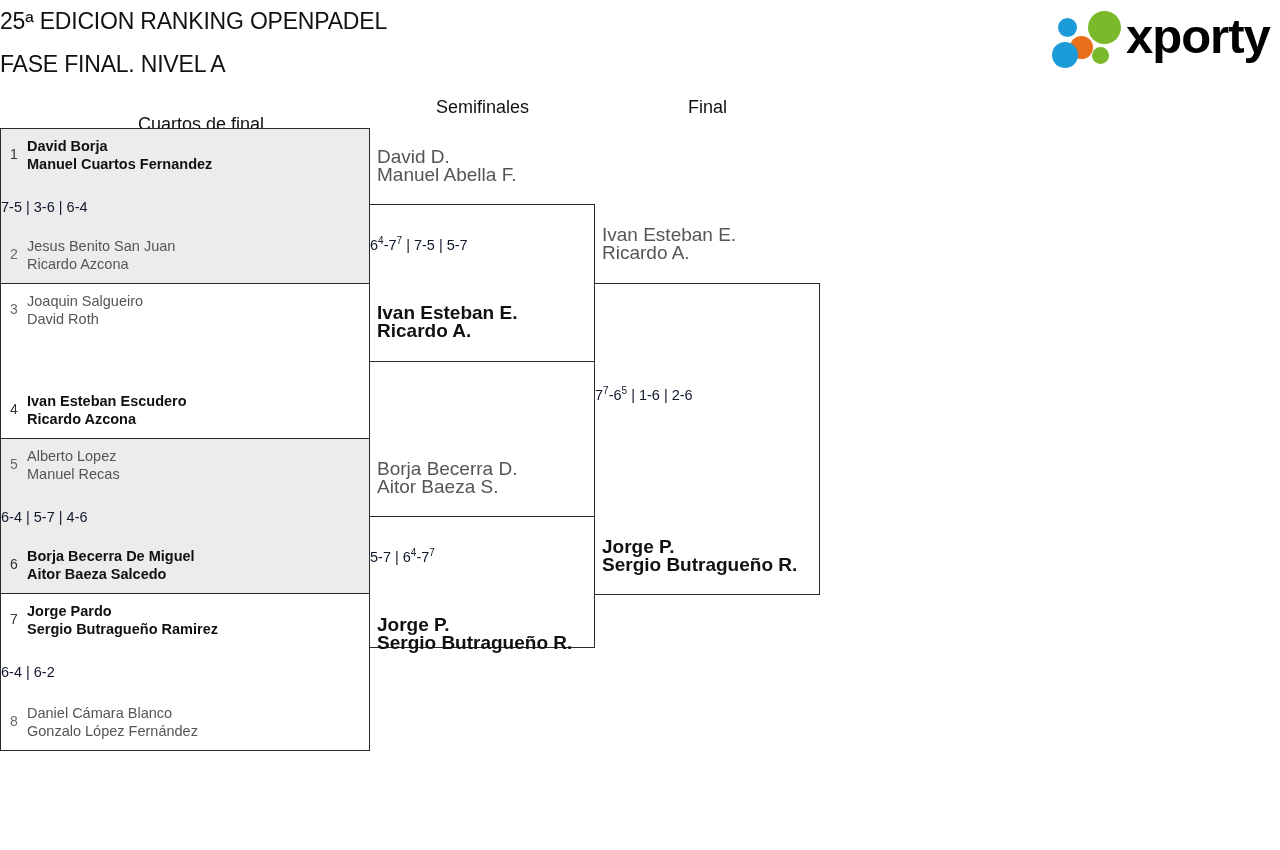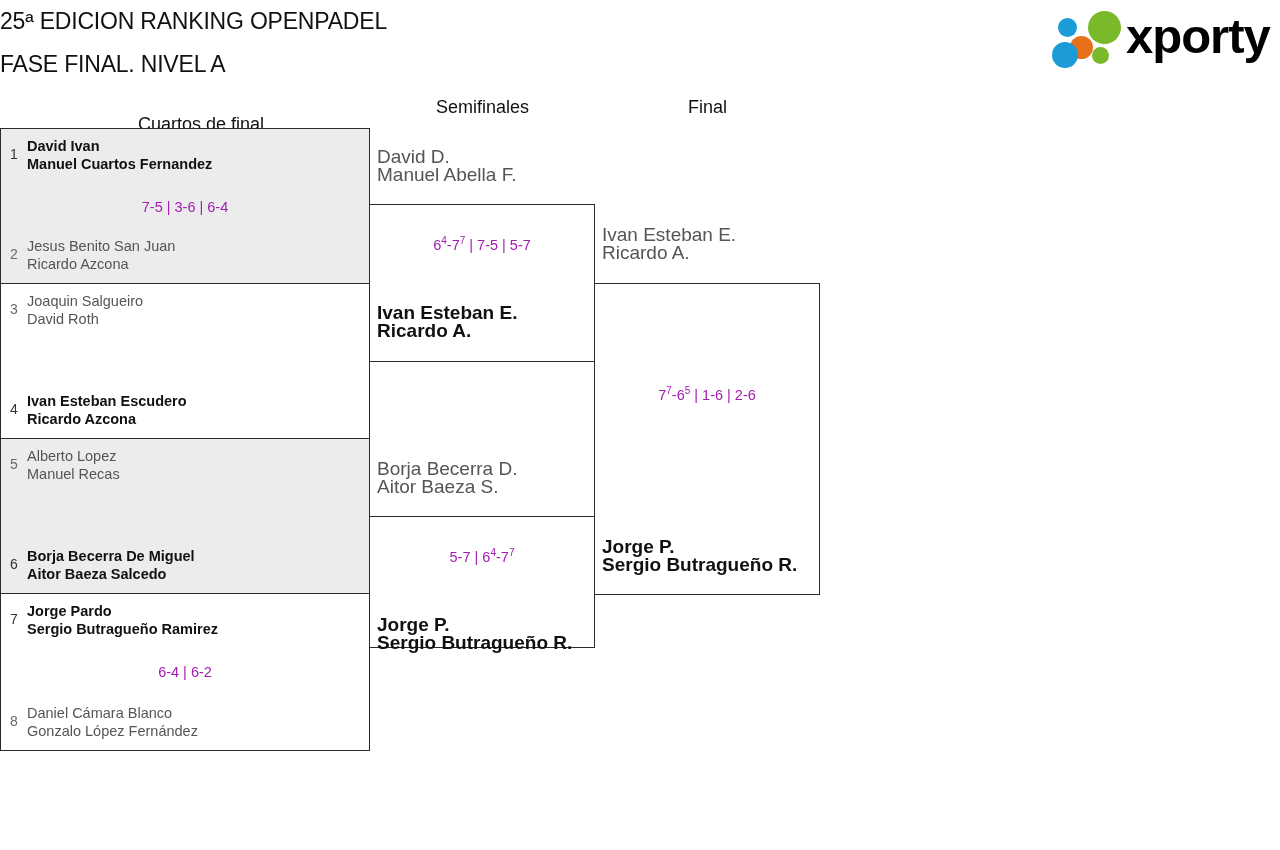--- a/index.html
+++ b/index.html
@@ -122,24 +122,24 @@
   .winner .seed    { color: #333333; }
 
   
   .team-top    { top: 8px; }
   .team-bottom { bottom: 10px; }
 
   .score {
     position: absolute;
     left: 0;
     right: 0;
-    text-align: center;
+    text-align: left;
     font-size: 14.5px;
     line-height: 18px;
-    color: #a21caf;
+    color: #0f172a;
   }
   .score sup {
     font-size: 10px;
     line-height: 0;
     vertical-align: super;
   }
 
   
   .score-qf { top: 69px; }
   .score-sf { top: 31px; }
@@ -182,21 +182,21 @@
 <div class="round-heading rh-qf">Cuartos de final</div>
 <div class="round-heading rh-sf">Semifinales</div>
 <div class="round-heading rh-f">Final</div>
 
 <div class="bracket">
 
   <div class="match m-qf1 shaded">
     <div class="team team-top winner">
       <span class="seed">1</span>
       <span class="players">
-        <span class="player">David Ivan</span><br>
+        <span class="player">David Borja</span><br>
         <span class="player">Manuel Cuartos Fernandez</span>
       </span>
     </div>
     <div class="score score-qf">7-5 | 3-6 | 6-4</div>
     <div class="team team-bottom loser">
       <span class="seed">2</span>
       <span class="players">
         <span class="player">Jesus Benito San Juan</span><br>
         <span class="player">Ricardo Azcona</span>
       </span>
@@ -221,20 +221,21 @@
   </div>
 
   <div class="match m-qf3 shaded">
     <div class="team team-top loser">
       <span class="seed">5</span>
       <span class="players">
         <span class="player">Alberto Lopez</span><br>
         <span class="player">Manuel Recas</span>
       </span>
     </div>
+    <div class="score score-qf">6-4 | 5-7 | 4-6</div>
     <div class="team team-bottom winner">
       <span class="seed">6</span>
       <span class="players">
         <span class="player">Borja Becerra De Miguel</span><br>
         <span class="player">Aitor Baeza Salcedo</span>
       </span>
     </div>
   </div>
 
   <div class="match m-qf4 plain">

